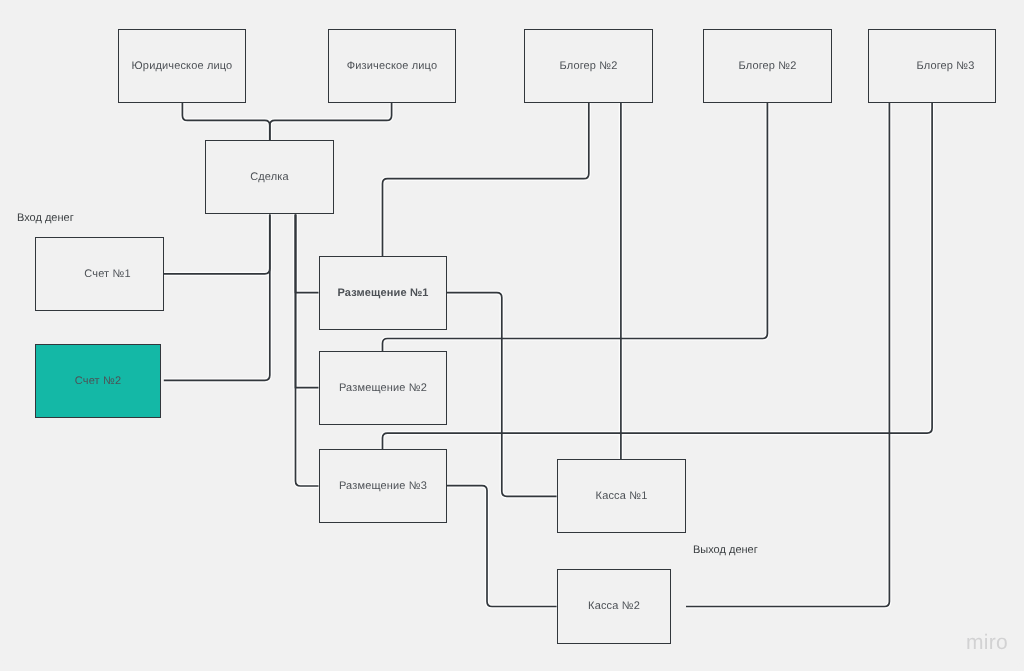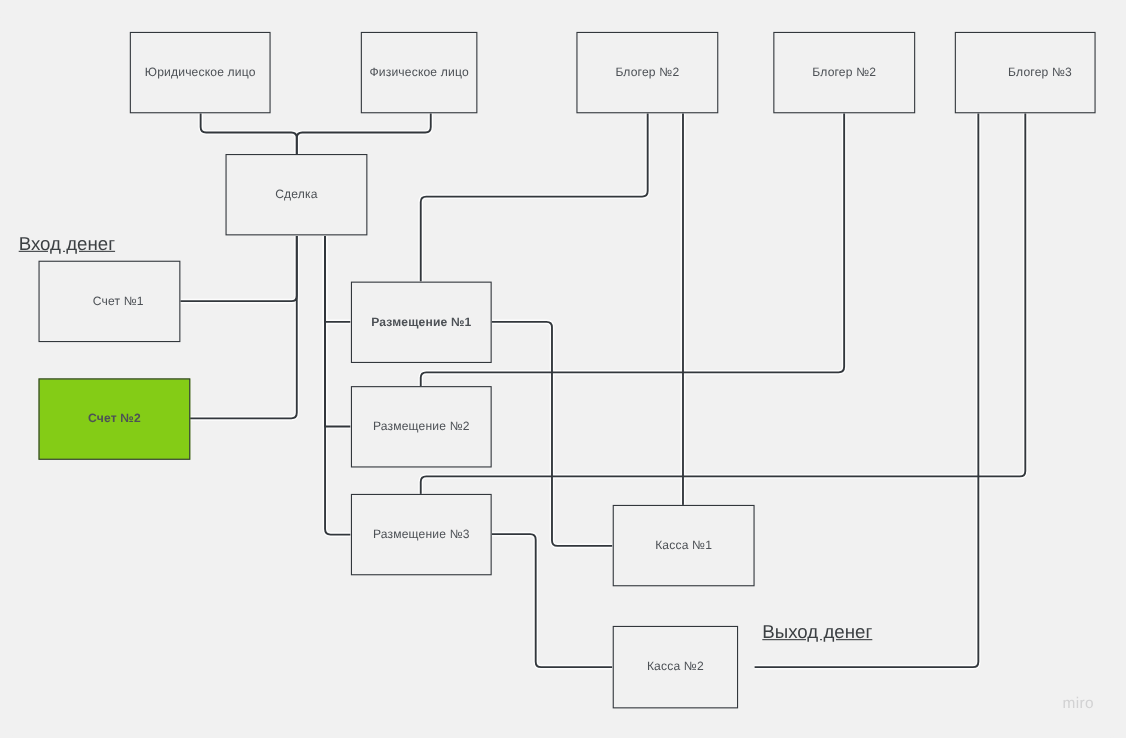--- a/index.html
+++ b/index.html
@@ -4,22 +4,22 @@
 <title>Board</title>
 <style>
   html,body{margin:0;padding:0;}
   body{width:1024px;height:671px;overflow:hidden;background:#f1f1f1;
        font-family:"Liberation Sans",sans-serif;-webkit-font-smoothing:antialiased;text-rendering:geometricPrecision;}
   #canvas{position:relative;width:1024px;height:671px;background:#f1f1f1;border-radius:20px;}
   svg.wires{position:absolute;left:0;top:0;width:1024px;height:671px;}
   .node{position:absolute;box-sizing:border-box;background:#f1f1f1;border:1.5px solid #32373c;
         display:flex;align-items:center;justify-content:center;}
   .node .node-label{font-size:11px;color:#4d5156;letter-spacing:.15px;line-height:1;}
-  .free-label{position:absolute;font-size:17px;color:#3c4043;white-space:nowrap;line-height:1;text-decoration:underline;}
-  .miro{position:absolute;font-size:14px;color:#d2d2d3;letter-spacing:.3px;line-height:1;}
+  .free-label{position:absolute;font-size:11px;color:#3c4043;white-space:nowrap;line-height:1;}
+  .miro{position:absolute;font-size:21px;color:#d2d2d3;letter-spacing:.3px;line-height:1;}
 </style>
 </head>
 <body>
 
 <div id="canvas">
   <svg class="wires" viewBox="0 0 1024 671" xmlns="http://www.w3.org/2000/svg">
     <g id="wire-halo" fill="none" stroke="#fdfdfd" stroke-width="4.2" stroke-linecap="butt" stroke-linejoin="round">
         <path d="M182.4 103 L182.4 115.4 Q182.4 120.4 187.4 120.4 L264.8 120.4 Q269.8 120.4 269.8 125.4 L269.8 140"></path>
         <path d="M391.6 103 L391.6 115.4 Q391.6 120.4 386.6 120.4 L274.8 120.4 Q269.8 120.4 269.8 125.4 L269.8 140"></path>
         <path d="M269.8 214.5 L269.8 268.8 Q269.8 273.8 264.8 273.8 L163.8 273.8"></path>
@@ -49,55 +49,55 @@
         <path d="M447 292.6 L496.8 292.6 Q501.8 292.6 501.8 297.6 L501.8 491.3 Q501.8 496.3 506.8 496.3 L556.6 496.3"></path>
         <path d="M447 485.6 L482 485.6 Q487 485.6 487 490.6 L487 601.5 Q487 606.5 492 606.5 L556.6 606.5"></path>
         <path d="M620.9 103 L620.9 459"></path>
         <path d="M686 606.5 L884.4 606.5 Q889.4 606.5 889.4 601.5 L889.4 103"></path>
       </g>
   </svg>
   <div id="node-layer">
       <div class="node" style="left: 118px; top: 29px; width: 128px; height: 74px; border-color: rgb(50, 55, 60); background: rgb(241, 241, 241);">
         <span class="node-label" style="color: rgb(77, 81, 86);">Юридическое лицо</span>
       </div>
-      <div class="node" style="left: 328px; top: 29px; width: 106px; height: 74px; border-color: rgb(50, 55, 60); background: rgb(241, 241, 241);">
+      <div class="node" style="left: 328px; top: 29px; width: 128px; height: 74px; border-color: rgb(50, 55, 60); background: rgb(241, 241, 241);">
         <span class="node-label" style="color: rgb(77, 81, 86);">Физическое лицо</span>
       </div>
       <div class="node" style="left: 524px; top: 29px; width: 129px; height: 74px; border-color: rgb(50, 55, 60); background: rgb(241, 241, 241);">
         <span class="node-label" style="color: rgb(77, 81, 86);">Блогер №2</span>
       </div>
       <div class="node" style="left: 703px; top: 29px; width: 129px; height: 74px; border-color: rgb(50, 55, 60); background: rgb(241, 241, 241);">
         <span class="node-label" style="color: rgb(77, 81, 86);">Блогер №2</span>
       </div>
       <div class="node" style="left: 868px; top: 29px; width: 128px; height: 74px; border-color: rgb(50, 55, 60); background: rgb(241, 241, 241); padding-left: 27px;">
         <span class="node-label" style="color: rgb(77, 81, 86);">Блогер №3</span>
       </div>
       <div class="node" style="left: 205px; top: 140px; width: 129px; height: 74px; border-color: rgb(50, 55, 60); background: rgb(241, 241, 241);">
         <span class="node-label" style="color: rgb(77, 81, 86);">Сделка</span>
       </div>
       <div class="node" style="left: 35px; top: 237px; width: 129px; height: 74px; border-color: rgb(50, 55, 60); background: rgb(241, 241, 241);">
         <span class="node-label" style="color: rgb(77, 81, 86); margin-left: 16px;">Счет №1</span>
       </div>
-      <div class="node" style="left: 35px; top: 344px; width: 138px; height: 74px; border-color: rgb(50, 55, 60); background: #84cc16; font-weight: bold;">
+      <div class="node" style="left: 35px; top: 344px; width: 126px; height: 74px; border-color: rgb(50, 55, 60); background: #14b8a6;">
         <span class="node-label" style="color: rgb(77, 81, 86);">Счет №2</span>
       </div>
       <div class="node" style="left: 319px; top: 256px; width: 128px; height: 74px; border-color: rgb(50, 55, 60); background: rgb(241, 241, 241); font-weight: bold;">
         <span class="node-label" style="color: rgb(77, 81, 86);">Размещение №1</span>
       </div>
       <div class="node" style="left: 319px; top: 351px; width: 128px; height: 74px; border-color: rgb(50, 55, 60); background: rgb(241, 241, 241);">
         <span class="node-label" style="color: rgb(77, 81, 86);">Размещение №2</span>
       </div>
       <div class="node" style="left: 319px; top: 449px; width: 128px; height: 74px; border-color: rgb(50, 55, 60); background: rgb(241, 241, 241);">
         <span class="node-label" style="color: rgb(77, 81, 86);">Размещение №3</span>
       </div>
       <div class="node" style="left: 557px; top: 459px; width: 129px; height: 74px; border-color: rgb(50, 55, 60); background: rgb(241, 241, 241);">
         <span class="node-label" style="color: rgb(77, 81, 86);">Касса №1</span>
       </div>
       <div class="node" style="left: 557px; top: 569px; width: 114px; height: 75px; border-color: rgb(50, 55, 60); background: rgb(241, 241, 241);">
         <span class="node-label" style="color: rgb(77, 81, 86);">Касса №2</span>
       </div>
     </div>
   <div id="label-layer">
       <div class="free-label" style="left: 17px; top: 213px; color: rgb(60, 64, 67);">Вход денег</div>
-      <div class="free-label" style="left: 693px; top: 566px; color: rgb(60, 64, 67); text-align: center;">Выход денег</div>
+      <div class="free-label" style="left: 693px; top: 545px; color: rgb(60, 64, 67); text-align: center;">Выход денег</div>
     </div>
   <div class="miro" style="left: 966px; top: 632px; color: rgb(210, 210, 211);">miro</div>
 </div>
 
 </body></html>

